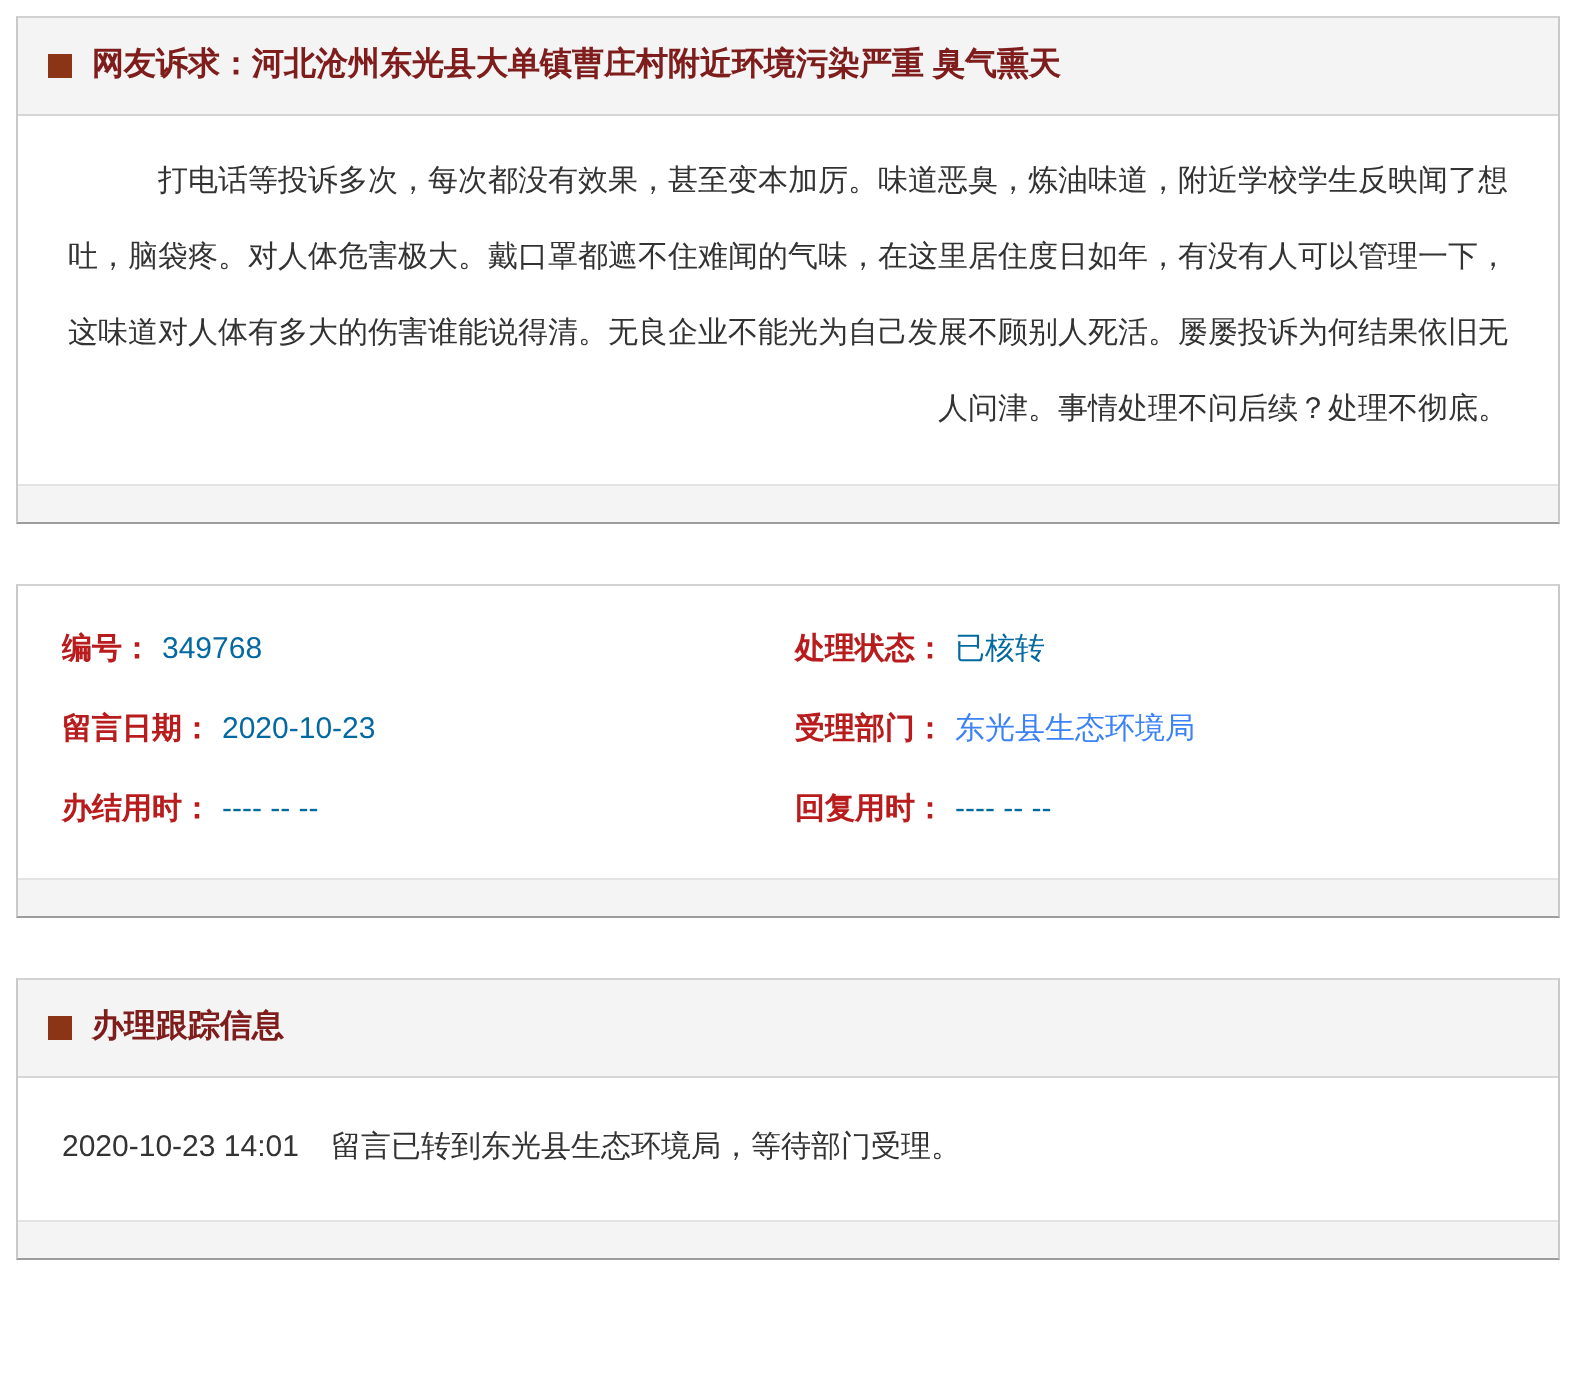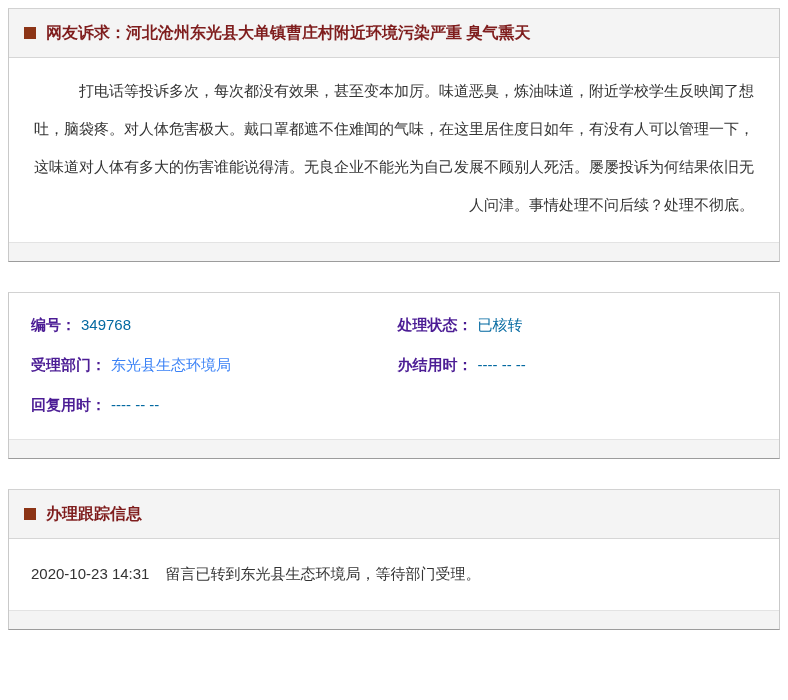--- a/index.html
+++ b/index.html
@@ -61,21 +61,21 @@
     display: grid;
     grid-template-columns: 1fr 1fr;
     padding: 12px 15px 14px 22px;
   }
   .field {
     font-size: 15px;
     line-height: 40px;
     white-space: nowrap;
   }
   .field-label {
-    color: #4c1d95;
+    color: #b91c1c;
     font-weight: bold;
     margin-right: 5px;
   }
   .field-value { color: #0369a1; }
   .field-value.link { color: #3b82f6; cursor: pointer; }
 
   
   .tracking-body { padding: 16px 15px 18px 22px; }
   .tracking-entry {
     font-size: 15px;
@@ -103,38 +103,41 @@
 
   <section class="card">
     <div class="fields-grid">
       <div class="field">
         <span class="field-label">编号：</span><span class="field-value">349768</span>
       </div>
       <div class="field">
         <span class="field-label">处理状态：</span><span class="field-value">已核转</span>
       </div>
       <div class="field">
+        <span class="field-label">留言日期：</span><span class="field-value">2020-10-23</span>
+      </div>
+      <div class="field">
         <span class="field-label">受理部门：</span><span class="field-value link">东光县生态环境局</span>
       </div>
       <div class="field">
         <span class="field-label">办结用时：</span><span class="field-value">---- -- --</span>
       </div>
       <div class="field">
         <span class="field-label">回复用时：</span><span class="field-value">---- -- --</span>
       </div>
     </div>
     <div class="card-footer"></div>
   </section>
 
   <section class="card">
     <div class="card-header">
       <span class="bullet"></span>
       <h2 class="card-title">办理跟踪信息</h2>
     </div>
     <div class="tracking-body">
       <div class="tracking-entry">
-        <span class="entry-time">2020-10-23 14:31</span><span class="entry-text">留言已转到东光县生态环境局，等待部门受理。</span>
+        <span class="entry-time">2020-10-23 14:01</span><span class="entry-text">留言已转到东光县生态环境局，等待部门受理。</span>
       </div>
     </div>
     <div class="card-footer"></div>
   </section>
 
 </div>
 
 </body></html>

